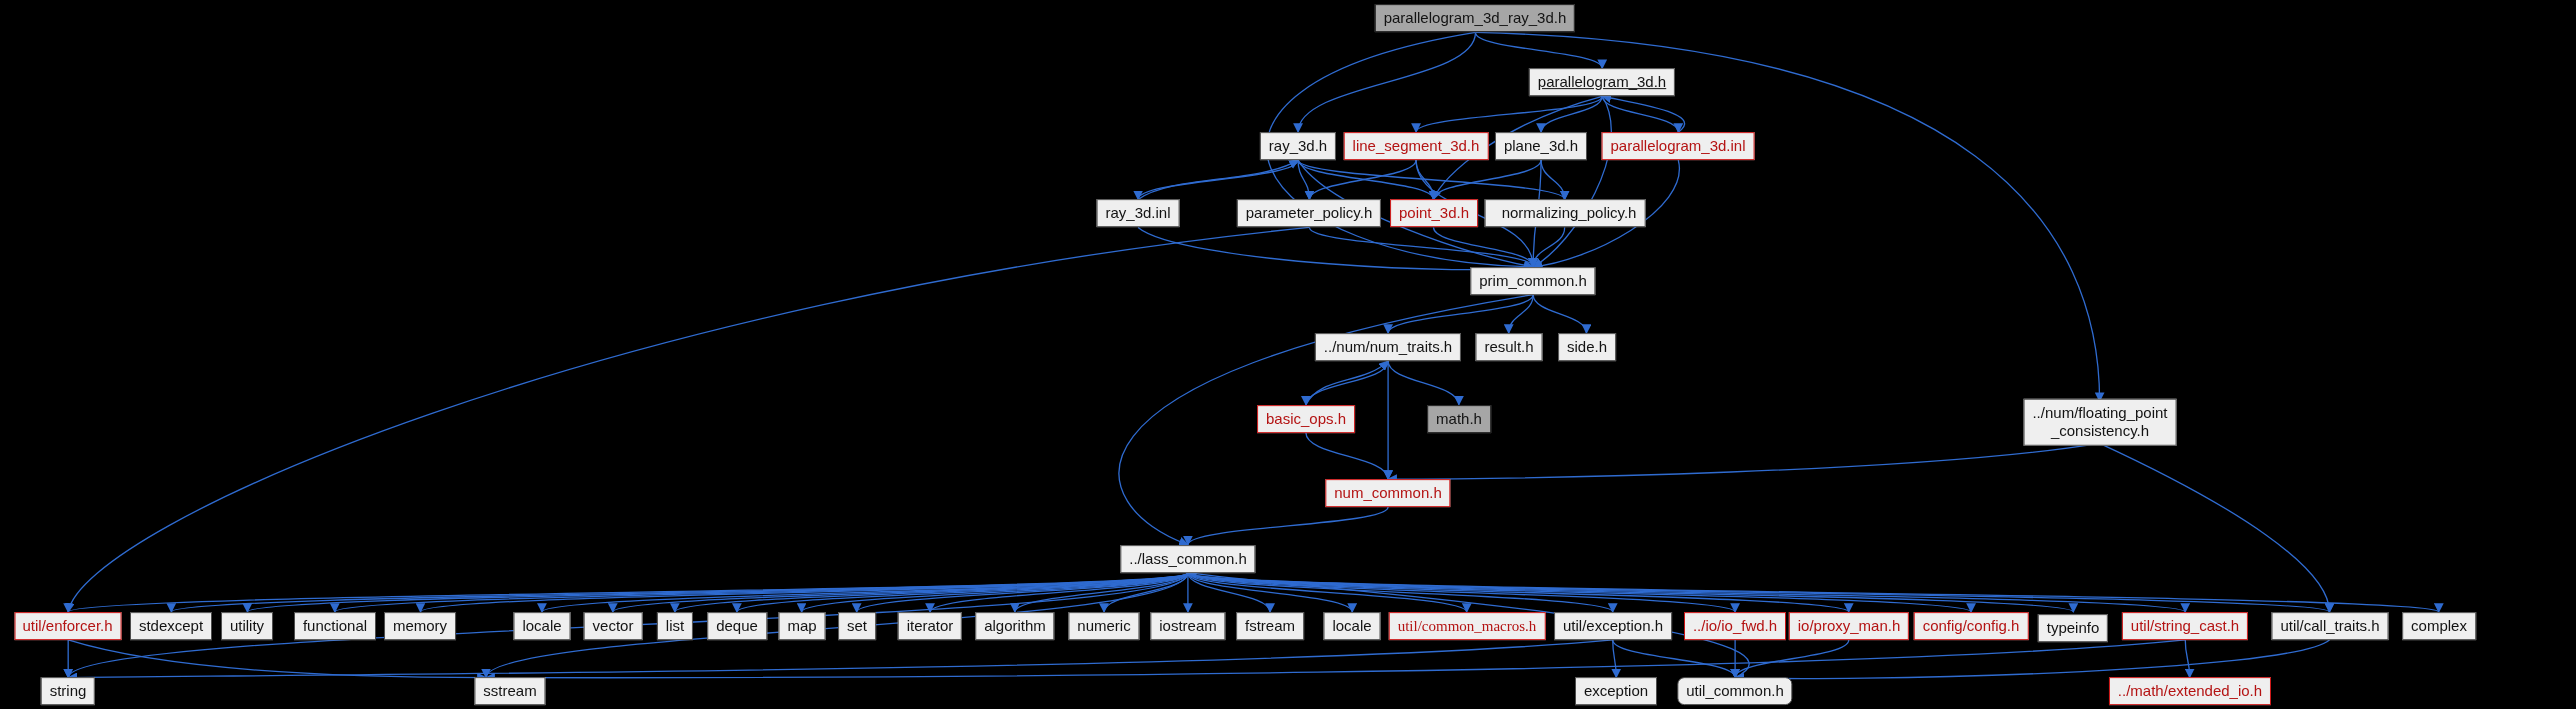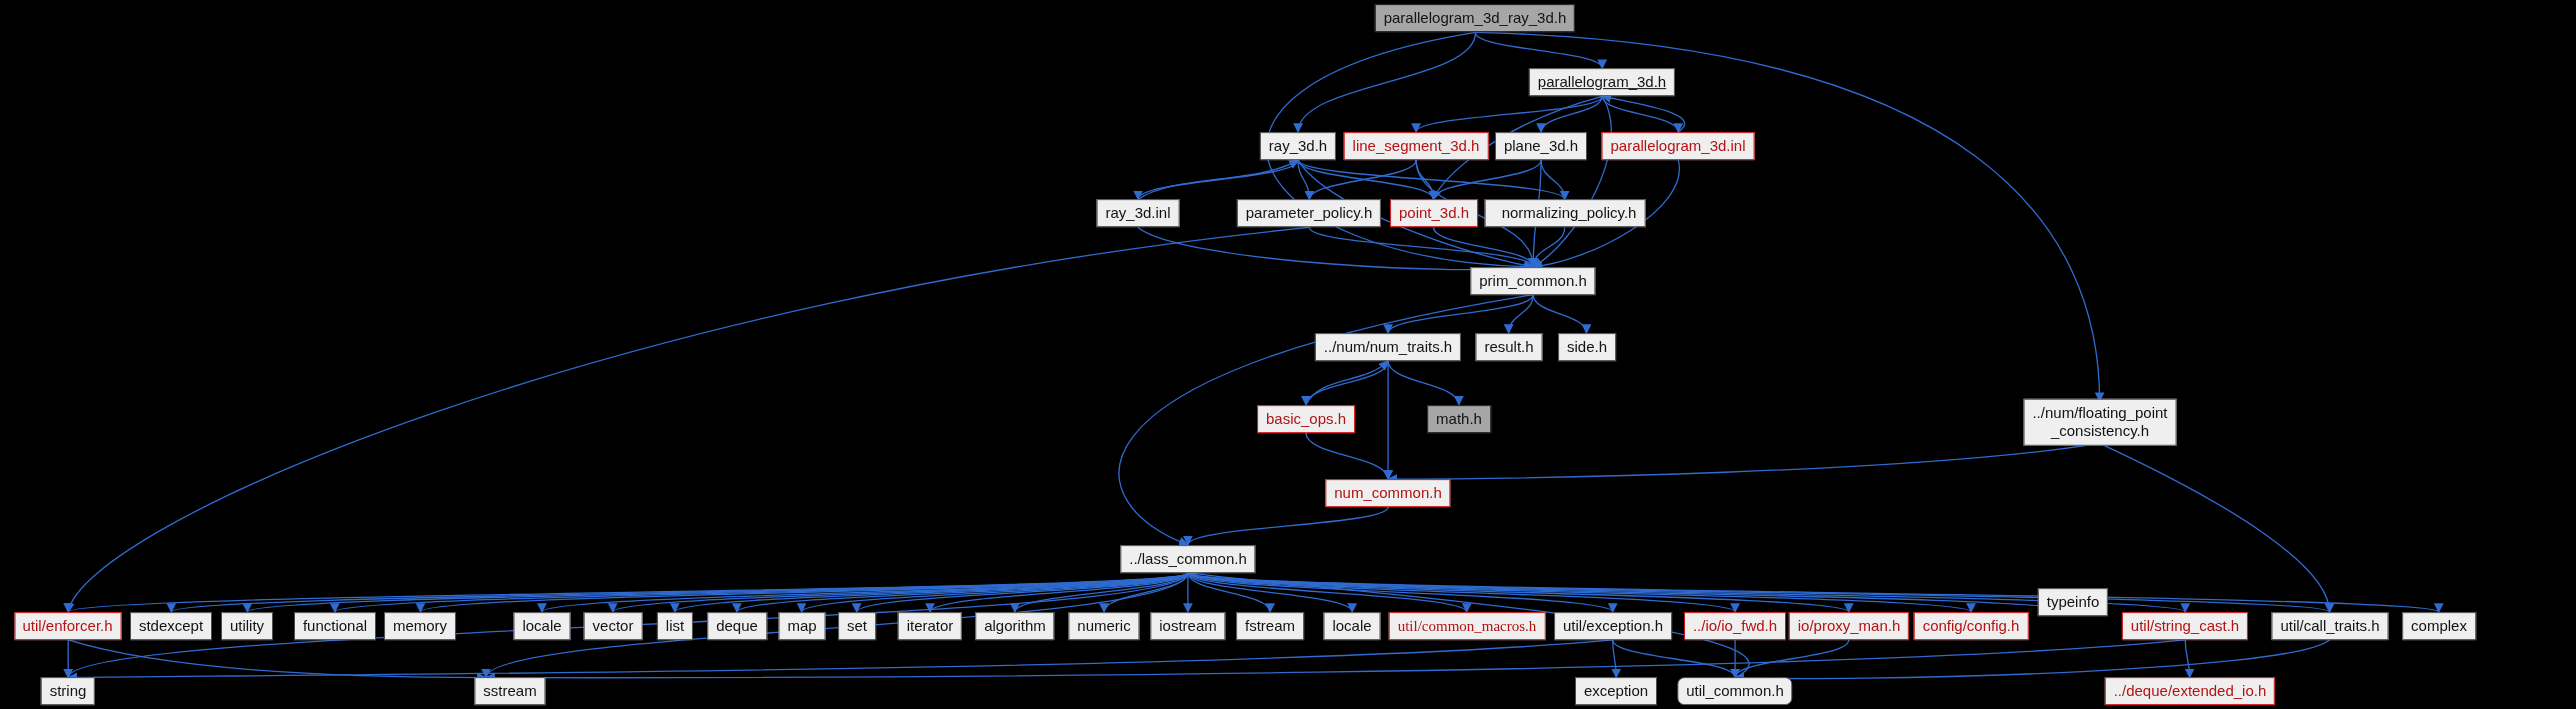--- a/index.html
+++ b/index.html
@@ -153,24 +153,24 @@
       <div class="node default" style="left: 1015px; top: 626px;">algorithm</div>
       <div class="node default" style="left: 1104px; top: 626px;">numeric</div>
       <div class="node default" style="left: 1188px; top: 626px;">iostream</div>
       <div class="node default" style="left: 1270px; top: 626px;">fstream</div>
       <div class="node default" style="left: 1352px; top: 626px;">locale</div>
       <div class="node truncated" style="left: 1467px; top: 626px; font-family: Liberation Serif, serif;">util/common_macros.h</div>
       <div class="node default" style="left: 1613px; top: 626px;">util/exception.h</div>
       <div class="node truncated" style="left: 1735px; top: 626px;">../io/io_fwd.h</div>
       <div class="node truncated" style="left: 1849px; top: 626px;">io/proxy_man.h</div>
       <div class="node truncated" style="left: 1971px; top: 626px; text-align: center;">config/config.h</div>
-      <div class="node default" style="left: 2073px; top: 602px;">typeinfo</div>
+      <div class="node default" style="left: 2073px; top: 628px;">typeinfo</div>
       <div class="node truncated" style="left: 2185px; top: 626px;">util/string_cast.h</div>
       <div class="node default" style="left: 2330px; top: 626px;">util/call_traits.h</div>
       <div class="node default" style="left: 2439px; top: 626px;">complex</div>
       <div class="node default" style="left: 68px; top: 691px;">string</div>
       <div class="node default" style="left: 486px; top: 691px; margin-left: 24px;">sstream</div>
       <div class="node default" style="left: 1616px; top: 691px;">exception</div>
       <div class="node default" style="left: 1735px; top: 691px; border-radius: 7px;">util_common.h</div>
-      <div class="node truncated" style="left: 2190px; top: 691px;">../deque/extended_io.h</div>
+      <div class="node truncated" style="left: 2190px; top: 691px;">../math/extended_io.h</div>
     </div>
 </div>
 
 
 </body></html>

